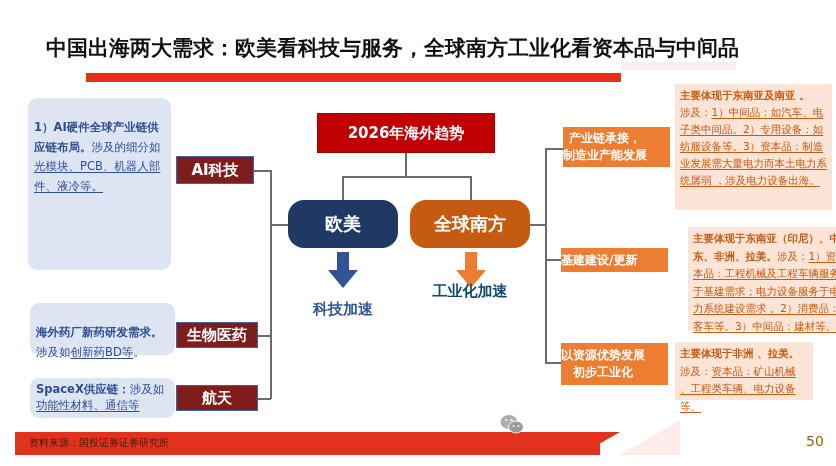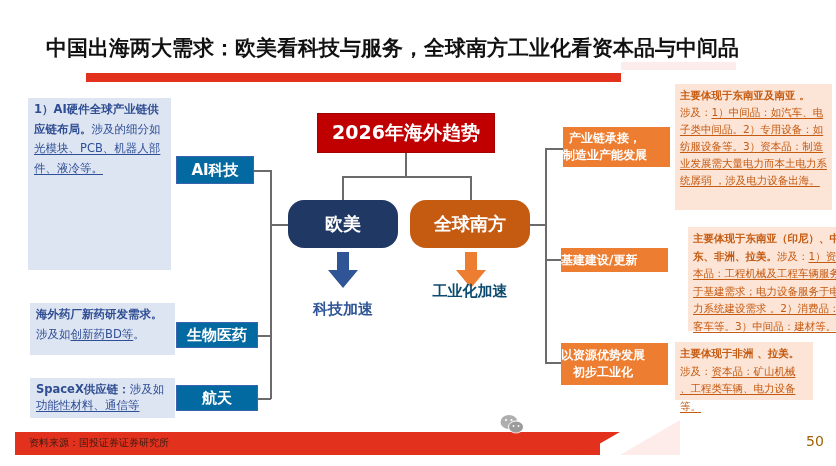--- a/index.html
+++ b/index.html
@@ -16,36 +16,36 @@
     background: #e2321e;
   }
   .title-bar-faint {
     position: absolute; left: 621px; top: 62px; width: 115px; height: 8px;
     background: #fbe6e4; opacity: .7;
   }
 
   
   .lbox {
     position: absolute; background: #dde4f2; color: #2f4f97;
-    font-size: 11.5px; line-height: 19.5px; padding: 2px 6px;
+    font-size: 11.5px; line-height: 19.5px; padding: 20px 6px; border-radius: 9px;
   }
   .lbox b { color: #2e4d92; }
   .lbox u { text-decoration: underline; text-underline-offset: 2px; }
 
   .bluetag {
-    position: absolute; background: #0369a1; color: #fff; font-weight: bold;
+    position: absolute; background: #7f1d1d; color: #fff; font-weight: bold;
     display: flex; align-items: center; justify-content: center;
     font-size: 15px; border: 1px solid #3b64ae;
   }
 
   .line { position: absolute; background: #6b6b6b; }
 
   .hdr {
     position: absolute; left: 317px; top: 113px; width: 178px; height: 40px;
-    background: #c00000; color: #fff; font-weight: bold; font-size: 19px;
+    background: #c00000; color: #fff; font-weight: bold; font-size: 15px;
     display: flex; align-items: center; justify-content: center;
     border: 1px solid #a30000;
   }
   .region {
     position: absolute; height: 48px; border-radius: 16px; color: #fff; font-weight: bold;
     display: flex; align-items: center; justify-content: center; font-size: 18px;
   }
   .arrow { position: absolute; }
   .accel { position: absolute; font-size: 15px; font-weight: bold; text-align: center; }
 

